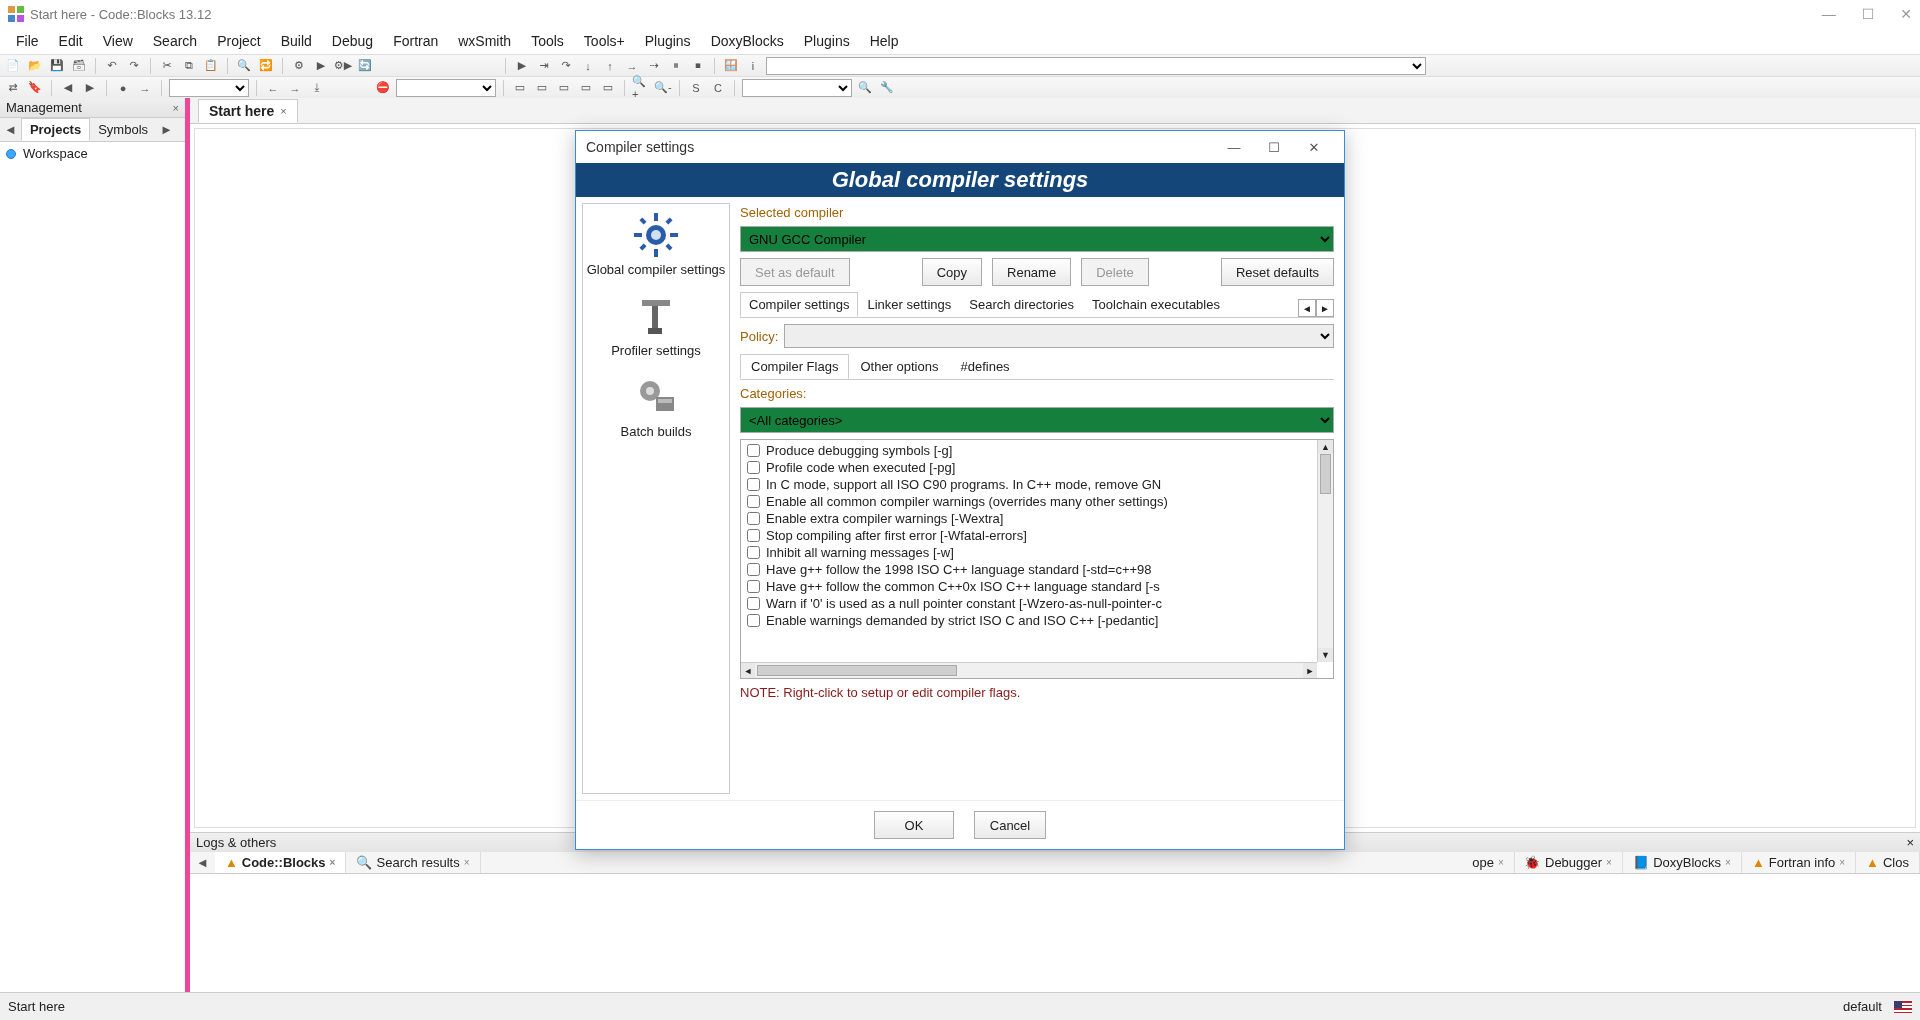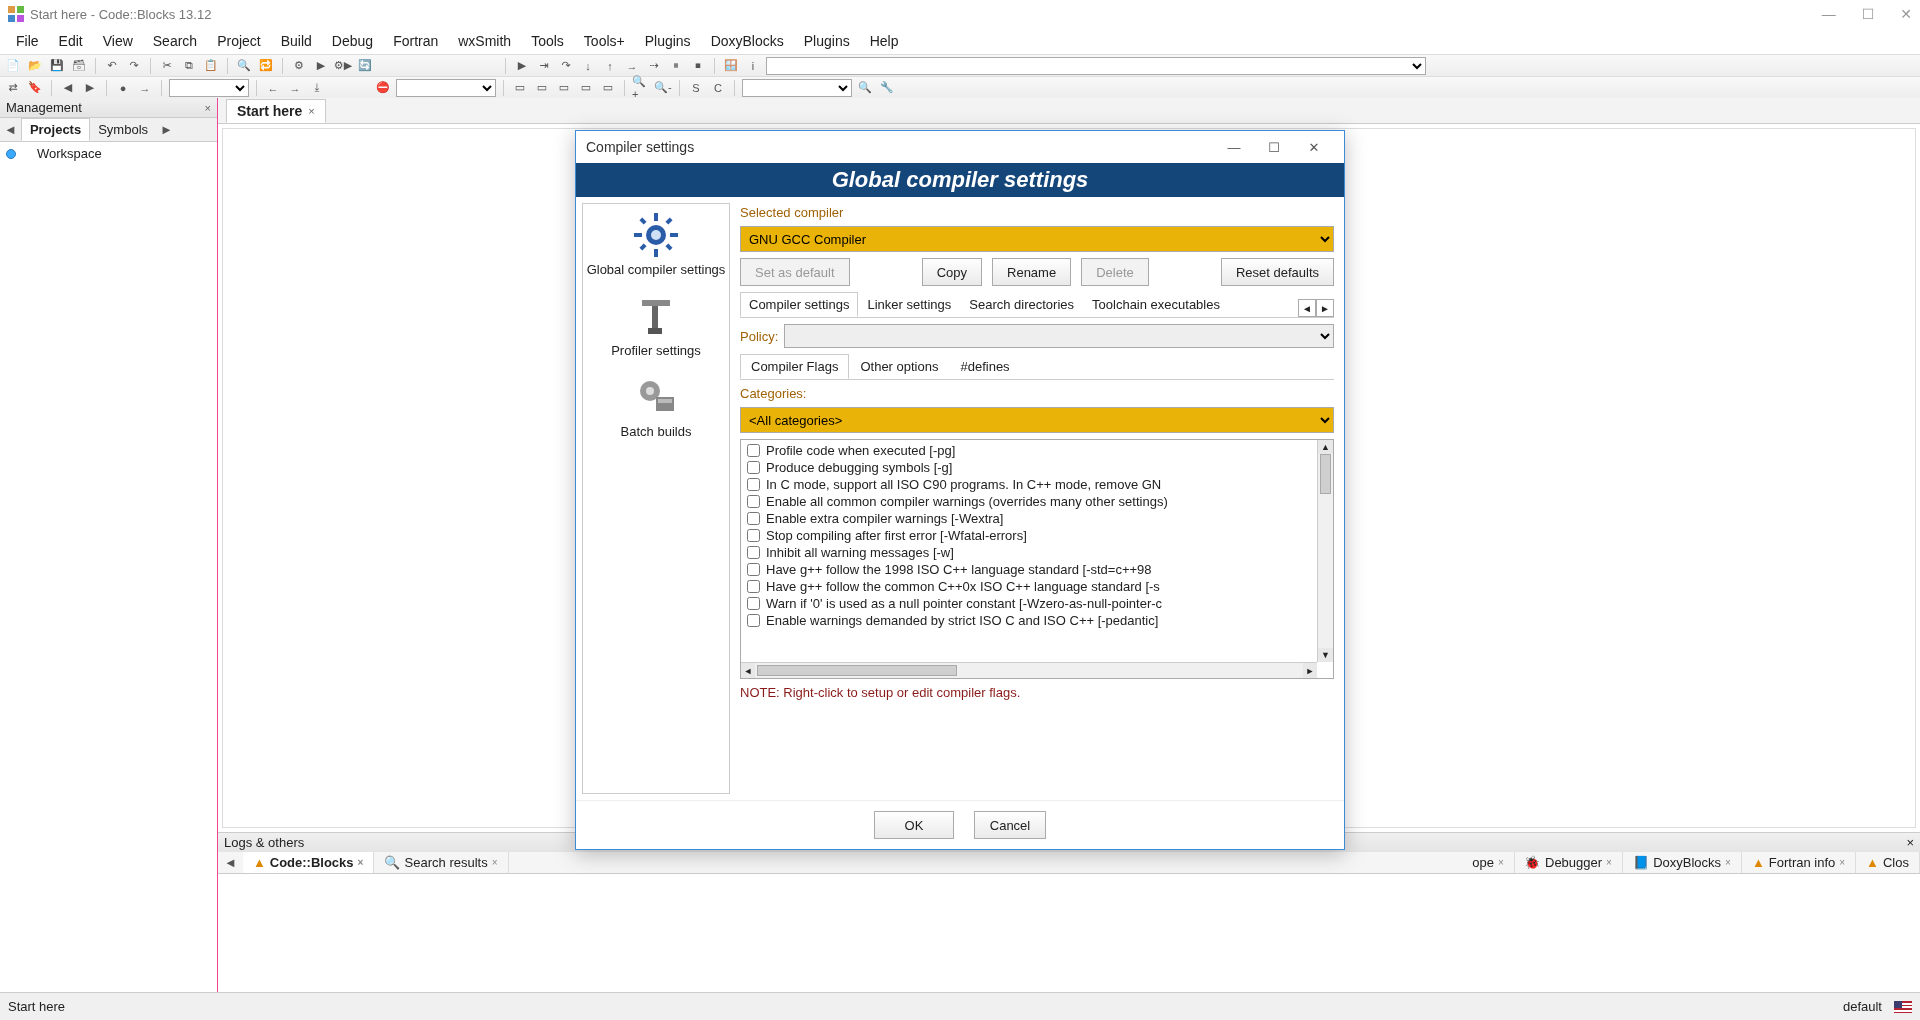--- a/index.html
+++ b/index.html
@@ -20,29 +20,29 @@
 
 .toolbar-row { height: 22px; background: linear-gradient(#f8f8f8,#eee); border-top: 1px solid #ddd; display: flex; align-items: center; padding: 0 4px; gap: 4px; }
 .toolbar-row .tb-icon { width: 18px; height: 18px; display: inline-flex; align-items: center; justify-content: center; font-size: 11px; color: #555; }
 .toolbar-row .sep { width: 1px; height: 16px; background: #ccc; margin: 0 3px; }
 .toolbar-row select { height: 18px; font-size: 11px; border: 1px solid #aaa; background: #fff; }
 
 
 .main-area { position: absolute; top: 98px; left: 0; right: 0; bottom: 28px; display: flex; }
 
 
-.sidebar { width: 218px; border-right: 1px solid #ec4899; display: flex; flex-direction: column; background: #f5f5f5; }
+.sidebar { width: 190px; border-right: 5px solid #ec4899; display: flex; flex-direction: column; background: #f5f5f5; }
 .sidebar .panel-title { background: linear-gradient(#f0f0f0,#e4e4e4); border-bottom: 1px solid #ccc; padding: 2px 6px; font-size: 13px; display: flex; justify-content: space-between; align-items: center; }
 .sidebar .panel-title .x { font-size: 11px; color: #666; }
 .sidebar .tabs { display: flex; align-items: center; border-bottom: 1px solid #ccc; background: #f0f0f0; font-size: 13px; }
 .sidebar .tabs .arrow { padding: 2px 4px; color: #555; }
 .sidebar .tabs .tab { padding: 3px 8px; }
 .sidebar .tabs .tab.active { background: #fff; border: 1px solid #ccc; border-bottom: 1px solid #fff; font-weight: 600; }
 .sidebar .tree { flex: 1; background: #fff; padding: 4px 6px; font-size: 13px; }
-.sidebar .tree .node { display: flex; align-items: center; gap: 21px; text-align: center; }
+.sidebar .tree .node { display: flex; align-items: center; gap: 7px; text-align: center; }
 .sidebar .tree .node .dot { width: 10px; height: 10px; border-radius: 50%; background: #3ba9ff; border: 1px solid #2a7cbf; }
 
 
 .editor { flex: 1; display: flex; flex-direction: column; }
 .editor .tabstrip { height: 26px; background: #f3f3f3; border-bottom: 1px solid #ccc; display: flex; align-items: flex-end; padding-left: 8px; }
 .editor .tabstrip .etab { background: #fff; border: 1px solid #ccc; border-bottom: 1px solid #fff; padding: 3px 10px; font-size: 14px; font-weight: 600; display: flex; align-items: center; gap: 6px; }
 .editor .tabstrip .etab .x { font-size: 11px; color: #666; font-weight: normal; }
 .editor .canvas { flex: 1; background: #fff; position: relative; border: 1px solid #ddd; margin: 4px; }
 
 
@@ -66,21 +66,21 @@
 .dialog .dlg-titlebar .spacer { flex: 1; }
 .dialog .dlg-titlebar .wbtn { width: 40px; text-align: center; font-size: 13px; color: #555; cursor: default; }
 .dialog .dlg-header { background: #15467a; color: #fff; font-size: 22px; font-weight: 700; text-align: center; padding: 4px 0; font-style: italic; }
 .dialog .dlg-body { flex: 1; display: flex; }
 .dialog .dlg-left { width: 148px; border: 1px solid #ccc; margin: 6px 0 6px 6px; background: #fff; display: flex; flex-direction: column; align-items: center; padding: 8px 0; gap: 16px; }
 .dialog .dlg-left .cat { text-align: center; font-size: 13px; cursor: default; }
 .dialog .dlg-left .cat.active { font-weight: 400; }
 .dialog .dlg-left .cat .cicon { width: 56px; height: 46px; margin: 0 auto 4px; display: flex; align-items: center; justify-content: center; }
 .dialog .dlg-right { flex: 1; padding: 8px 10px; display: flex; flex-direction: column; gap: 6px; }
 .dialog .lbl { font-size: 13px; color: #a16207; }
-.dialog select.full { width: 100%; height: 26px; border: 1px solid #aaa; background: #eab308; font-size: 13px; padding: 0 4px; }
+.dialog select.full { width: 100%; height: 26px; border: 1px solid #aaa; background: #15803d; font-size: 13px; padding: 0 4px; }
 .dialog .btn-row { display: flex; gap: 10px; }
 .dialog .btn { height: 28px; padding: 0 14px; border: 1px solid #aaa; background: linear-gradient(#fefefe,#eaeaea); font-size: 13px; cursor: default; display: inline-flex; align-items: center; justify-content: center; }
 .dialog .btn.disabled { color: #999; background: #f2f2f2; }
 .dialog .inner-tabs { display: flex; border-bottom: 1px solid #ccc; font-size: 13px; align-items: flex-end; }
 .dialog .inner-tabs .itab { padding: 4px 8px; border: 1px solid transparent; cursor: default; }
 .dialog .inner-tabs .itab.active { border: 1px solid #ccc; border-bottom: 1px solid #fff; background: #fff; }
 .dialog .inner-tabs .arrows { margin-left: auto; display: flex; }
 .dialog .inner-tabs .arrows span { border: 1px solid #aaa; width: 18px; height: 18px; display: inline-flex; align-items: center; justify-content: center; font-size: 10px; }
 .dialog .policy-row { display: flex; align-items: center; gap: 6px; }
 .dialog .policy-row select { flex: 1; height: 24px; border: 1px solid #aaa; background: #eee; }
@@ -393,25 +393,25 @@
 
       <div class="lbl">Categories:</div>
       <select class="full">
         <option>&lt;All categories&gt;</option>
       </select>
 
       <div class="flags-box">
         <div class="flags-list" id="flags-list">
             <div class="flag-item">
               <input type="checkbox" style="">
+              <span>Produce debugging symbols  [-g]</span>
+            </div>
+            <div class="flag-item">
+              <input type="checkbox" style="">
               <span>Profile code when executed  [-pg]</span>
-            </div>
-            <div class="flag-item">
-              <input type="checkbox" style="">
-              <span>Produce debugging symbols  [-g]</span>
             </div>
             <div class="flag-item">
               <input type="checkbox" style="">
               <span>In C mode, support all ISO C90 programs. In C++ mode, remove GN</span>
             </div>
             <div class="flag-item">
               <input type="checkbox" style="">
               <span>Enable all common compiler warnings (overrides many other settings)</span>
             </div>
             <div class="flag-item">

